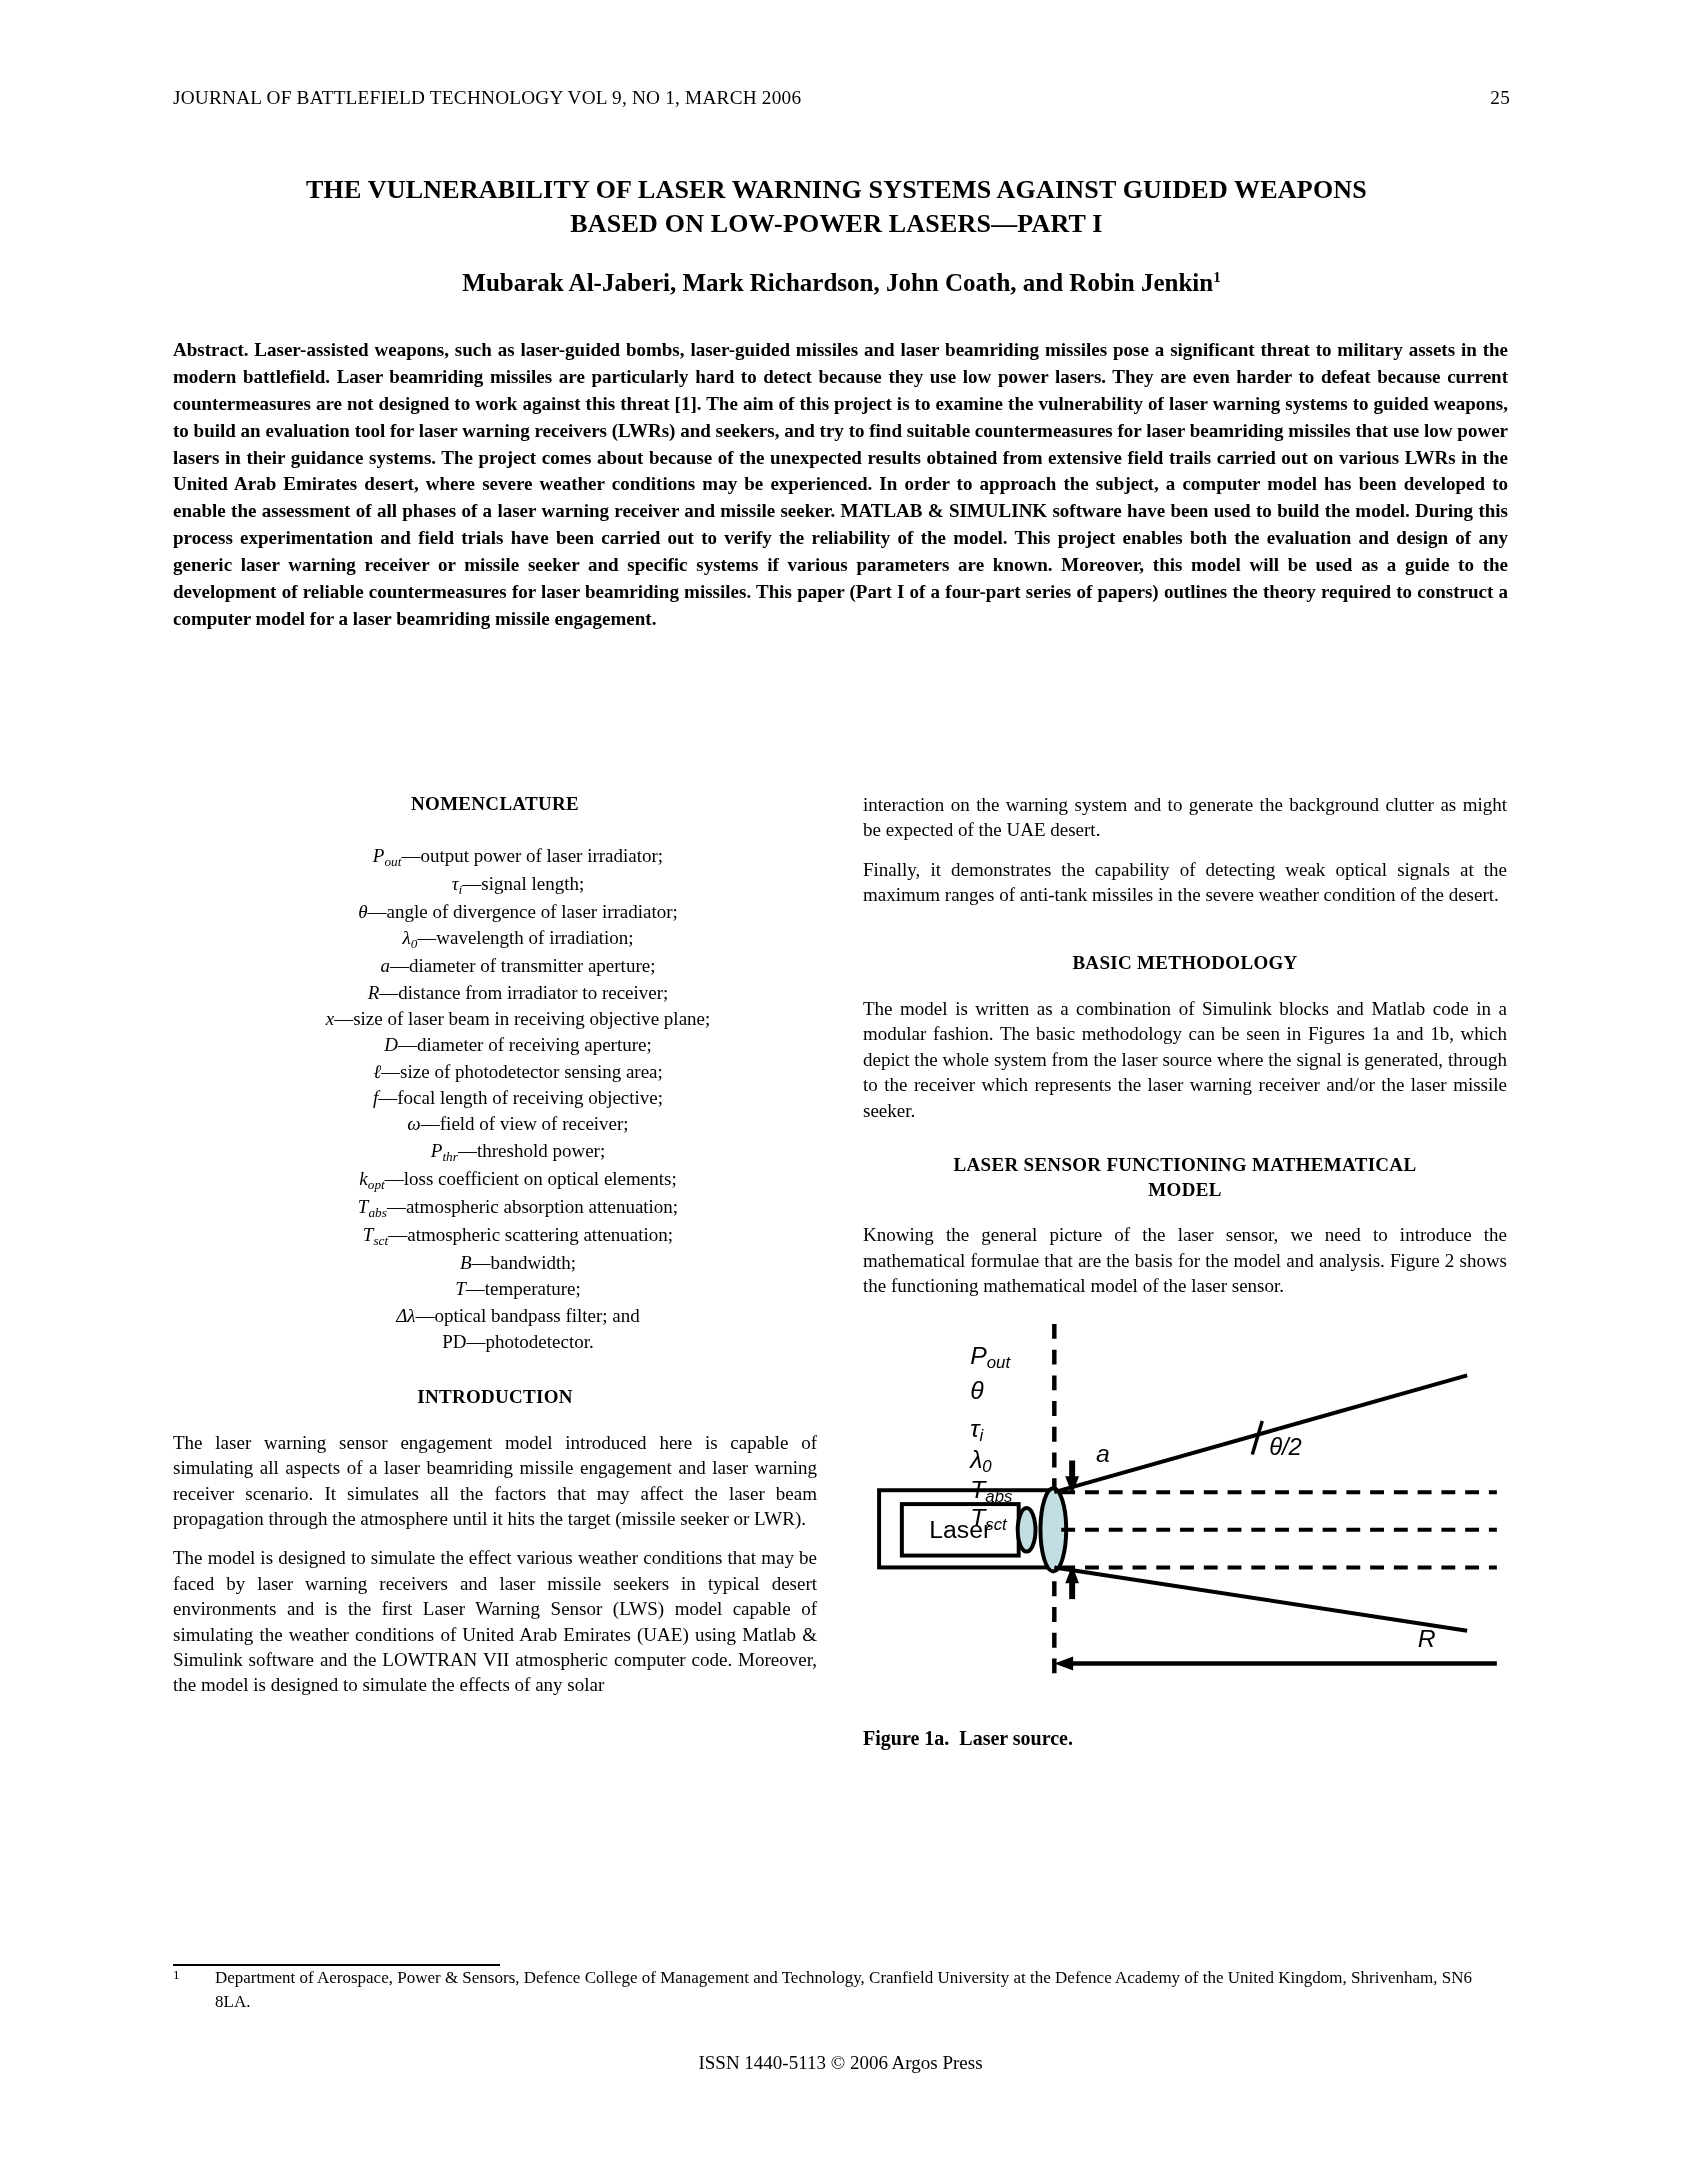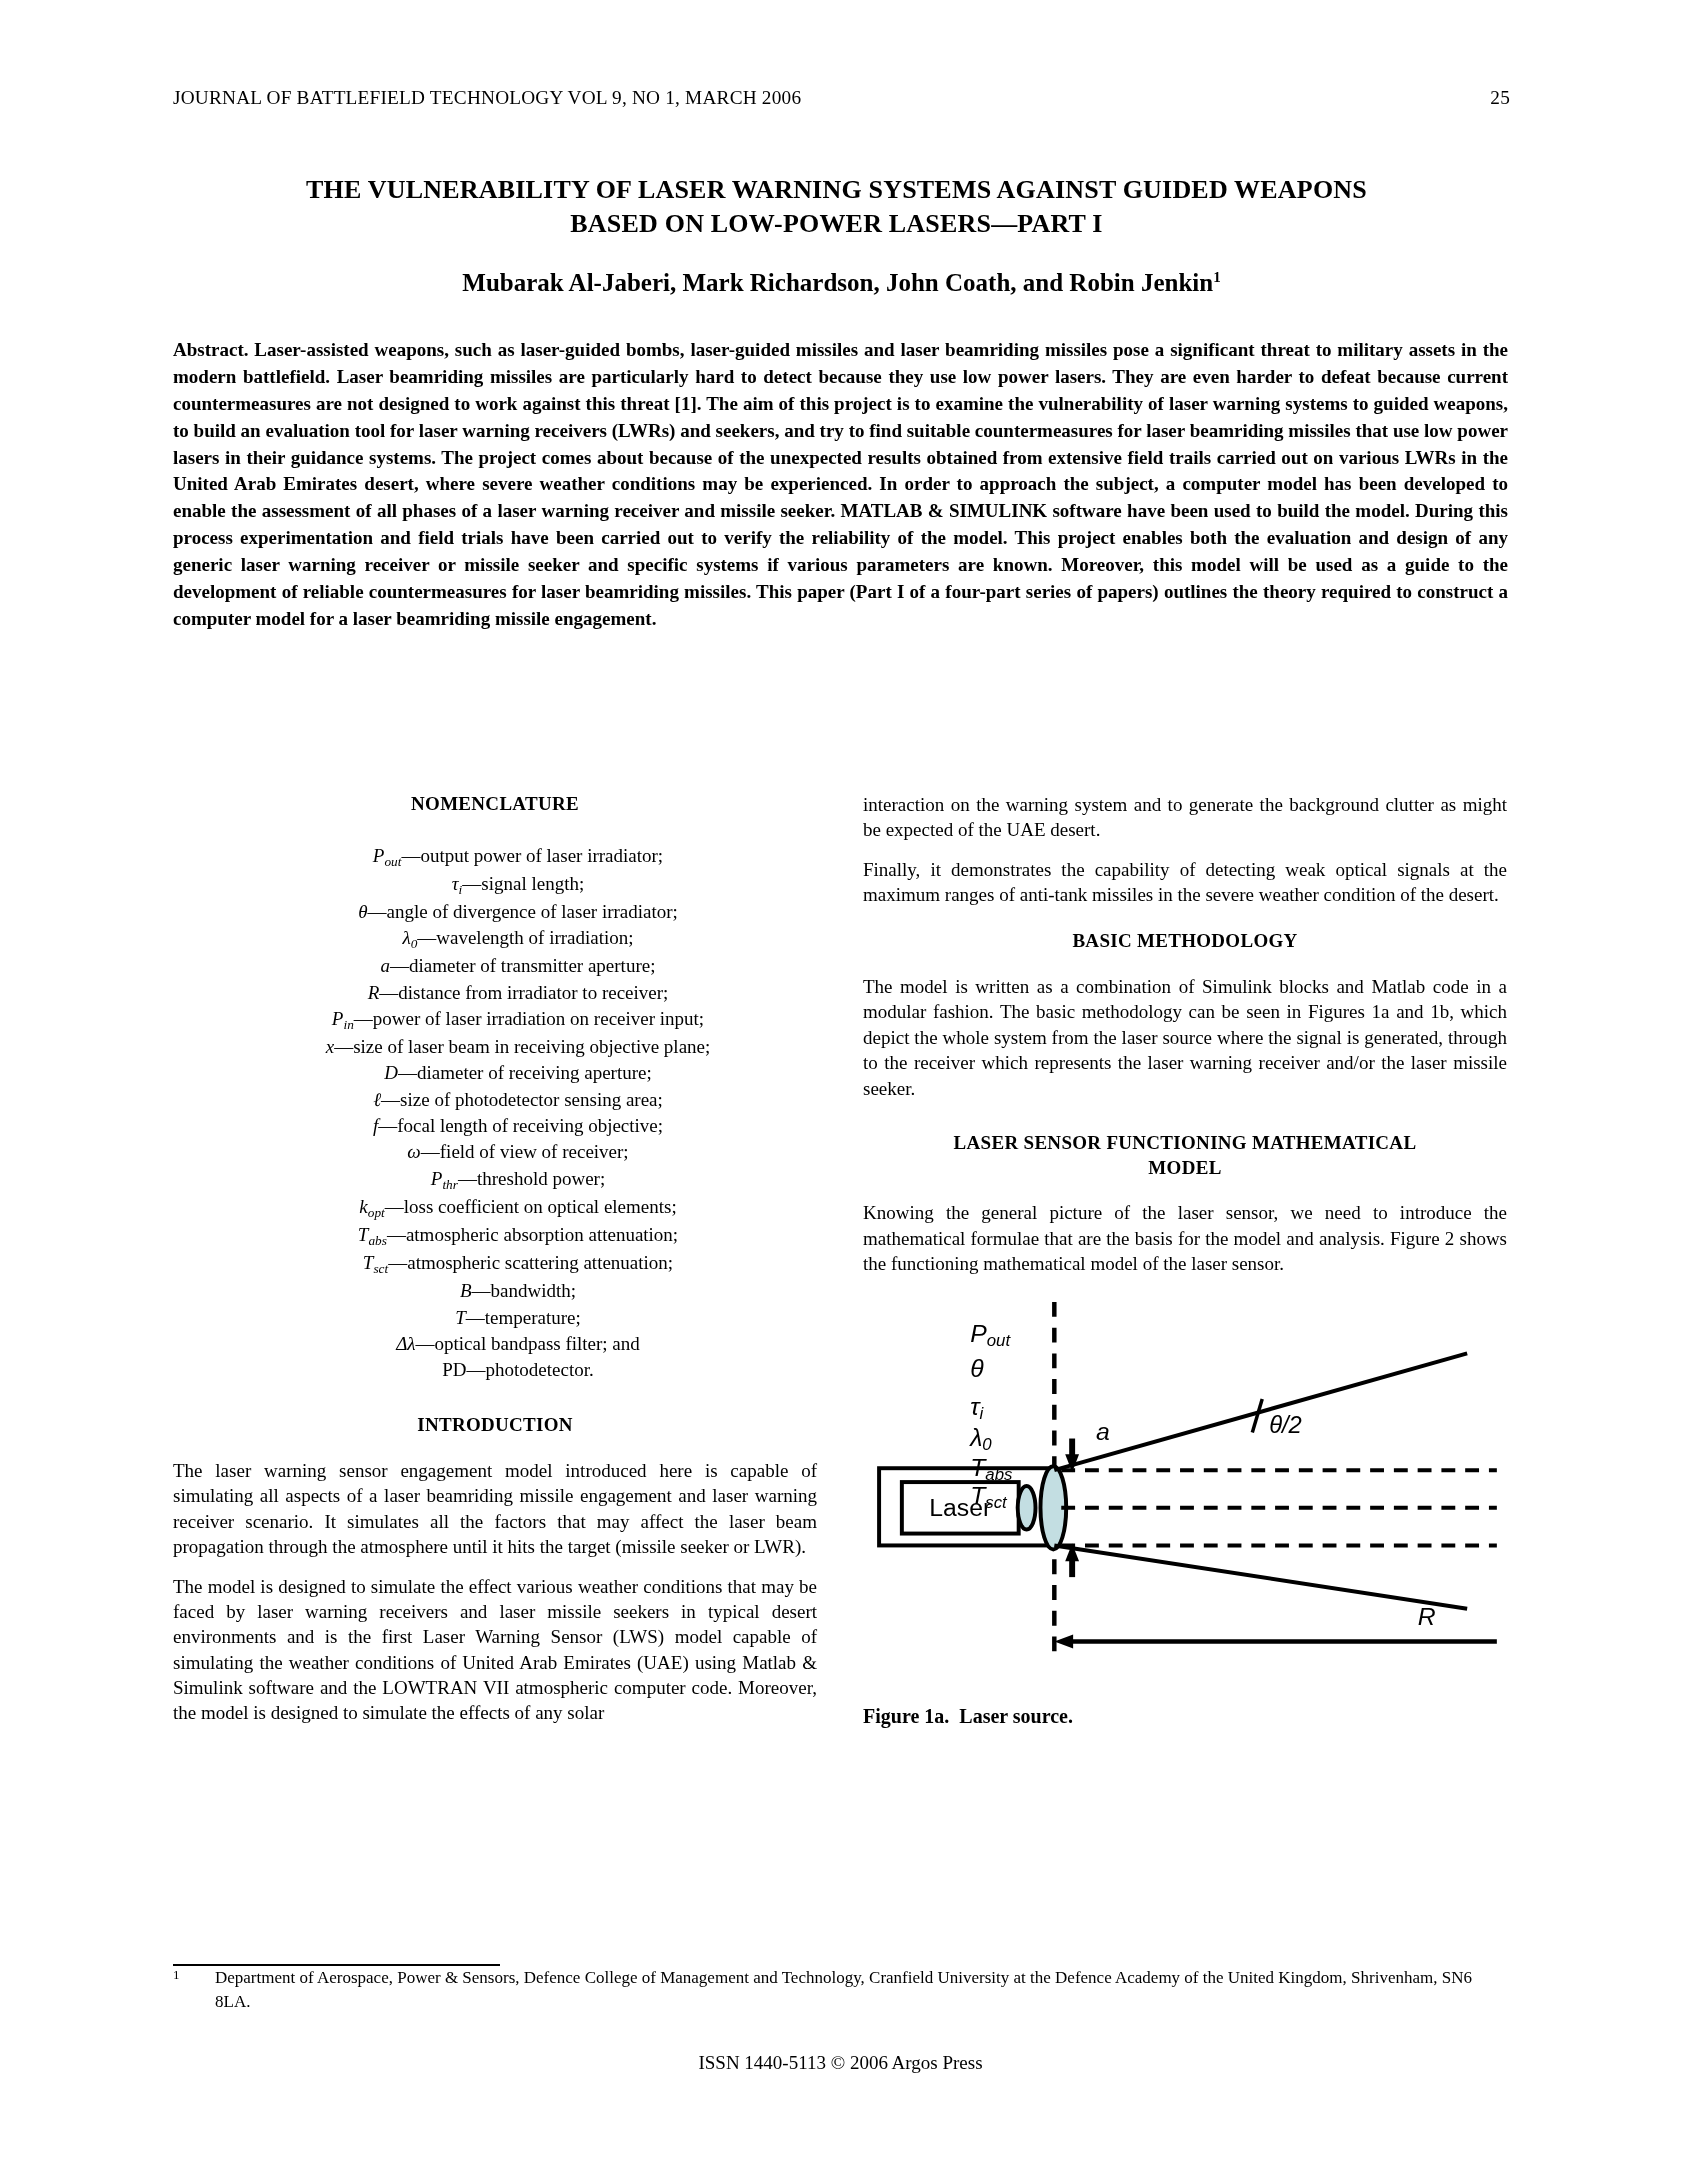--- a/index.html
+++ b/index.html
@@ -115,21 +115,20 @@
 
   <div class="col left">
     <h2 class="head">NOMENCLATURE</h2>
     <ul class="nomen" id="nomen-list">
         <li><span class="sym">P<sub>out</sub></span><span>—output power of laser irradiator;</span></li>
         <li><span class="sym">τ<sub>i</sub></span><span>—signal length;</span></li>
         <li><span class="sym">θ</span><span>—angle of divergence of laser irradiator;</span></li>
         <li><span class="sym">λ<sub>0</sub></span><span>—wavelength of irradiation;</span></li>
         <li><span class="sym">a</span><span>—diameter of transmitter aperture;</span></li>
         <li><span class="sym">R</span><span>—distance from irradiator to receiver;</span></li>
-        <li><span class="sym">P<sub>in</sub></span><span>—power of laser irradiation on receiver input;</span></li>
         <li><span class="sym">x</span><span>—size of laser beam in receiving objective plane;</span></li>
         <li><span class="sym">D</span><span>—diameter of receiving aperture;</span></li>
         <li><span class="sym">ℓ</span><span>—size of photodetector sensing area;</span></li>
         <li><span class="sym">f</span><span>—focal length of receiving objective;</span></li>
         <li><span class="sym">ω</span><span>—field of view of receiver;</span></li>
         <li><span class="sym">P<sub>thr</sub></span><span>—threshold power;</span></li>
         <li><span class="sym">k<sub>opt</sub></span><span>—loss coefficient on optical elements;</span></li>
         <li><span class="sym">T<sub>abs</sub></span><span>—atmospheric absorption attenuation;</span></li>
         <li><span class="sym">T<sub>sct</sub></span><span>—atmospheric scattering attenuation;</span></li>
         <li><span class="sym">B</span><span>—bandwidth;</span></li>
@@ -140,21 +139,21 @@
 
     <h2 class="head spaced">INTRODUCTION</h2>
     <p>The laser warning sensor engagement model introduced here is capable of simulating all aspects of a laser beamriding missile engagement and laser warning receiver scenario. It simulates all the factors that may affect the laser beam propagation through the atmosphere until it hits the target (missile seeker or LWR).</p>
     <p>The model is designed to simulate the effect various weather conditions that may be faced by laser warning receivers and laser missile seekers in typical desert environments and is the first Laser Warning Sensor (LWS) model capable of simulating the weather conditions of United Arab Emirates (UAE) using Matlab &amp; Simulink software and the LOWTRAN VII atmospheric computer code. Moreover, the model is designed to simulate the effects of any solar</p>
   </div>
 
   <div class="col right">
     <p>interaction on the warning system and to generate the background clutter as might be expected of the UAE desert.</p>
     <p>Finally, it demonstrates the capability of detecting weak optical signals at the maximum ranges of anti-tank missiles in the severe weather condition of the desert.</p>
 
-    <h2 class="head" style="margin-top:22px;">BASIC METHODOLOGY</h2>
+    <h2 class="head" style="margin-top:44px;">BASIC METHODOLOGY</h2>
     <p>The model is written as a combination of Simulink blocks and Matlab code in a modular fashion. The basic methodology can be seen in Figures 1a and 1b, which depict the whole system from the laser source where the signal is generated, through to the receiver which represents the laser warning receiver and/or the laser missile seeker.</p>
 
     <h2 class="head" style="margin-top:30px;">
       <span>LASER SENSOR FUNCTIONING MATHEMATICAL</span><br>
       <span>MODEL</span>
     </h2>
     <p>Knowing the general picture of the laser sensor, we need to introduce the mathematical formulae that are the basis for the model and analysis. Figure 2 shows the functioning mathematical model of the laser sensor.</p>
 
     <div class="figwrap">
       <svg width="644" height="396" viewBox="0 0 650 400" style="font-size:19.4px">

